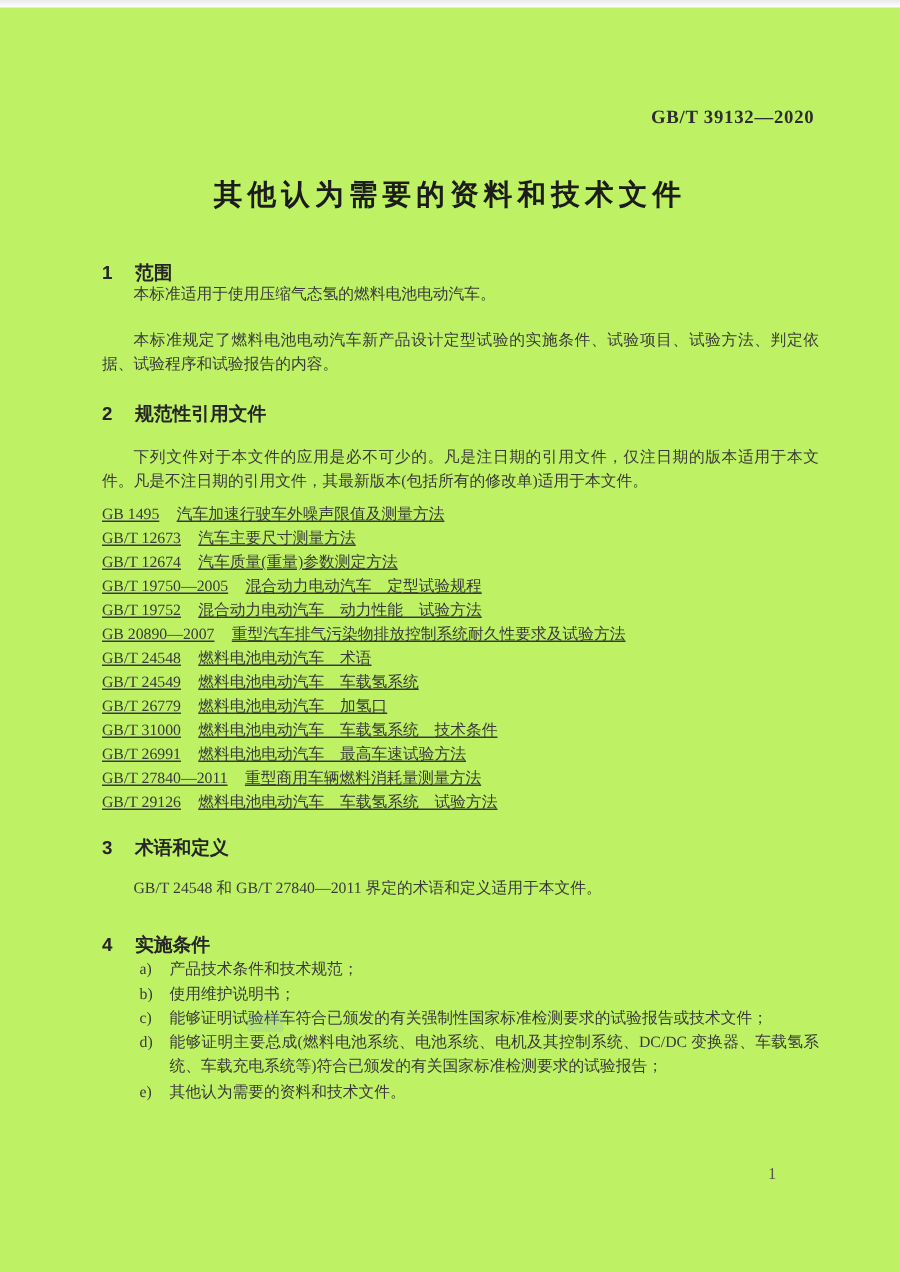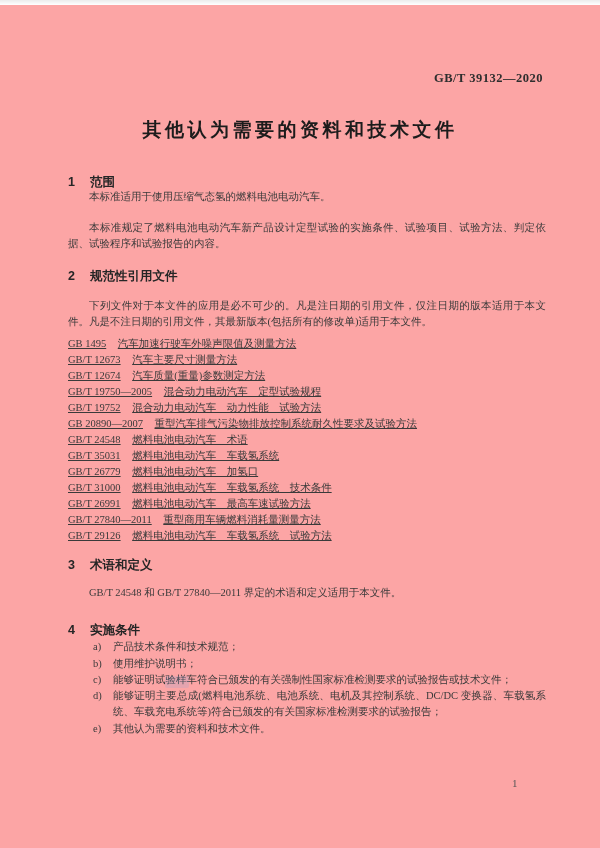--- a/index.html
+++ b/index.html
@@ -1,19 +1,19 @@
 <!DOCTYPE html>
 <html><head>
 <meta charset="utf-8">
 <style>
   html,body { margin:0; padding:0; background:#ffffff; }
   .page {
     position:relative;
     width:600px; height:848px;
-    background:#fca5a5;
+    background:#bef264;
     overflow:hidden;
     font-family:"Liberation Serif","DejaVu Serif",serif;
     color:#3a3a3a;
   }
   .page::before {
     content:"";
     position:absolute; top:0; left:0; right:0; height:5px;
     background:linear-gradient(#ebebeb,#ffffff);
     pointer-events:none;
   }
@@ -104,21 +104,21 @@
     <p class="para mt-para">下列文件对于本文件的应用是必不可少的。凡是注日期的引用文件，仅注日期的版本适用于本文件。凡是不注日期的引用文件，其最新版本(包括所有的修改单)适用于本文件。</p>
 
     <div class="ref-list">
       <div class="ref-line"><span class="ref-code">GB 1495</span><span>汽车加速行驶车外噪声限值及测量方法</span></div>
       <div class="ref-line"><span class="ref-code">GB/T 12673</span><span>汽车主要尺寸测量方法</span></div>
       <div class="ref-line"><span class="ref-code">GB/T 12674</span><span>汽车质量(重量)参数测定方法</span></div>
       <div class="ref-line"><span class="ref-code">GB/T 19750—2005</span><span>混合动力电动汽车　定型试验规程</span></div>
       <div class="ref-line"><span class="ref-code">GB/T 19752</span><span>混合动力电动汽车　动力性能　试验方法</span></div>
       <div class="ref-line"><span class="ref-code">GB 20890—2007</span><span>重型汽车排气污染物排放控制系统耐久性要求及试验方法</span></div>
       <div class="ref-line"><span class="ref-code">GB/T 24548</span><span>燃料电池电动汽车　术语</span></div>
-      <div class="ref-line"><span class="ref-code">GB/T 35031</span><span>燃料电池电动汽车　车载氢系统</span></div>
+      <div class="ref-line"><span class="ref-code">GB/T 24549</span><span>燃料电池电动汽车　车载氢系统</span></div>
       <div class="ref-line"><span class="ref-code">GB/T 26779</span><span>燃料电池电动汽车　加氢口</span></div>
       <div class="ref-line"><span class="ref-code">GB/T 31000</span><span>燃料电池电动汽车　车载氢系统　技术条件</span></div>
       <div class="ref-line"><span class="ref-code">GB/T 26991</span><span>燃料电池电动汽车　最高车速试验方法</span></div>
       <div class="ref-line"><span class="ref-code">GB/T 27840—2011</span><span>重型商用车辆燃料消耗量测量方法</span></div>
       <div class="ref-line"><span class="ref-code">GB/T 29126</span><span>燃料电池电动汽车　车载氢系统　试验方法</span></div>
     </div>
 
     <h2 class="sec-heading mt-h3">
       <span class="sec-num">3</span>
       <span>术语和定义</span>

